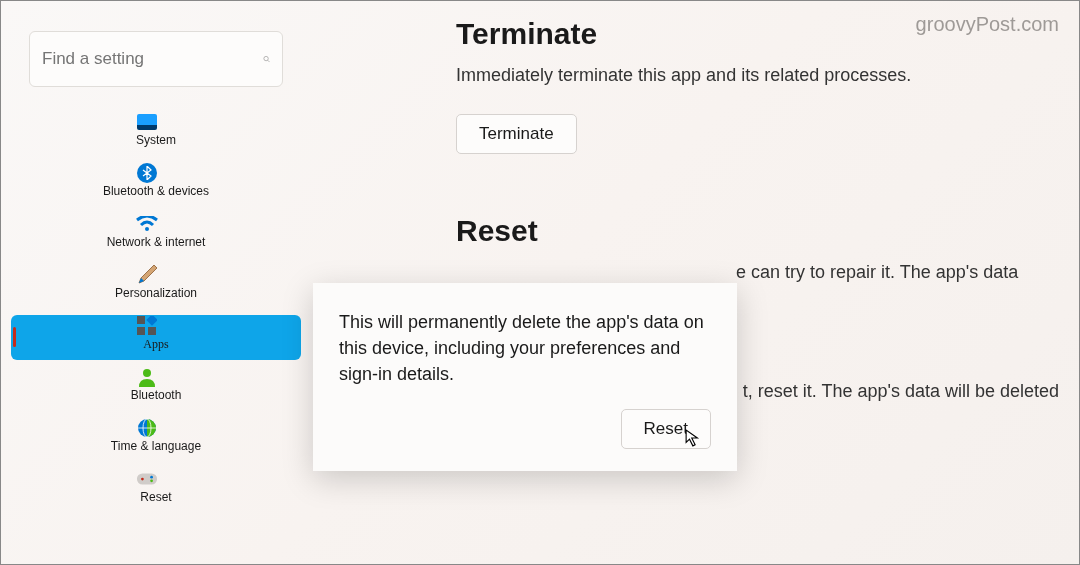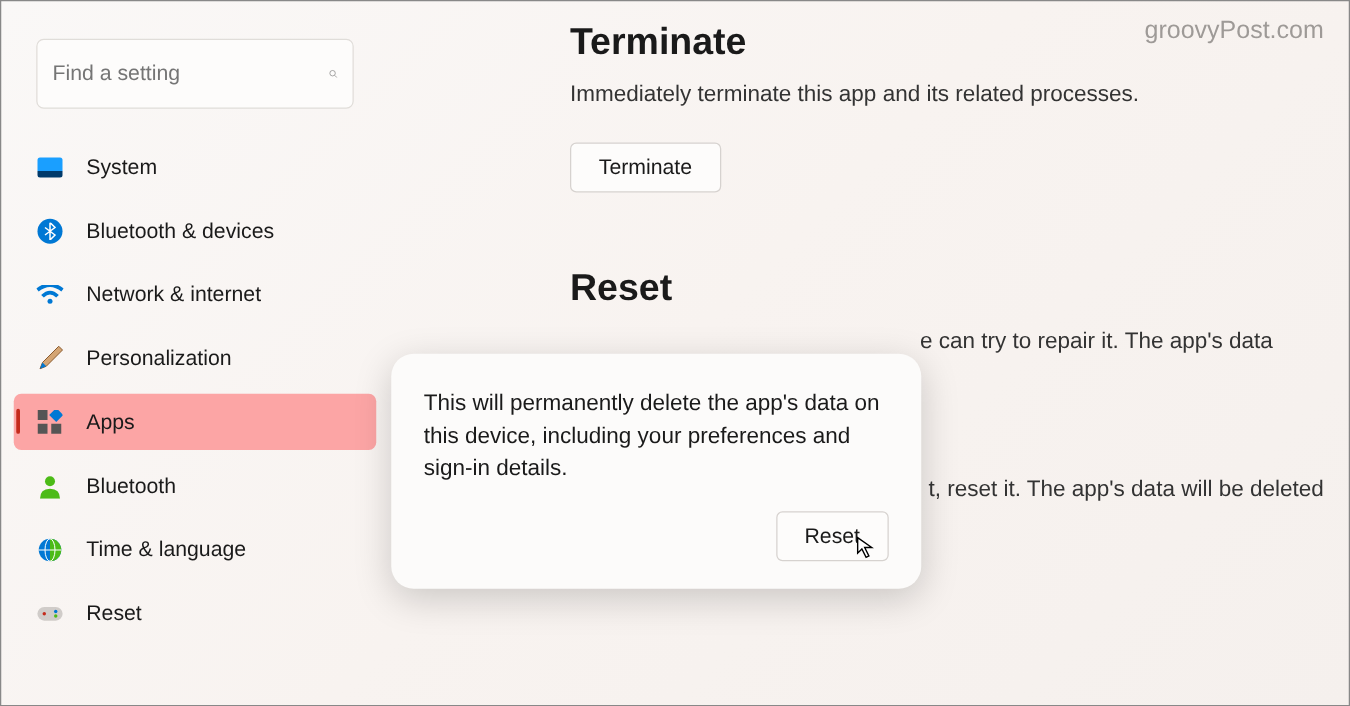--- a/index.html
+++ b/index.html
@@ -43,28 +43,30 @@
       height: 16px;
       opacity: 0.6;
     }
     .nav-list { list-style: none; padding: 0 10px; }
     .nav-item {
       display: flex;
       align-items: center;
       height: 45px;
       padding: 0 18px;
       border-radius: 6px;
-      font-size: 17px;
+      font-size: 12px;
       color: #1a1a1a;
       cursor: pointer;
       margin-bottom: 6px;
       position: relative;
+      flex-direction: column;
     }
     .nav-item.active {
-      background: #fca5a5;
+      background: #0ea5e9;
+      font-family: Liberation Serif, serif;
     }
     .nav-item.active::before {
       content: "";
       position: absolute;
       left: 2px;
       top: 12px;
       width: 3px;
       height: 20px;
       background: #c42b1c;
       border-radius: 2px;
@@ -111,21 +113,21 @@
       font-family: Liberation Sans, sans-serif;
       font-size: 20px;
       color: #9e9a97;
     }
     .tooltip {
       position: absolute;
       left: 312px;
       top: 282px;
       width: 424px;
       background: #fcfbfa;
-      border-radius: 18px;
+      border-radius: 0;
       box-shadow: 0 8px 30px rgba(0,0,0,0.18);
       padding: 26px 26px 22px 26px;
       z-index: 10;
     }
     .tooltip-text {
       font-size: 18px;
       line-height: 1.45;
       color: #1a1a1a;
       margin-bottom: 22px;
     }

